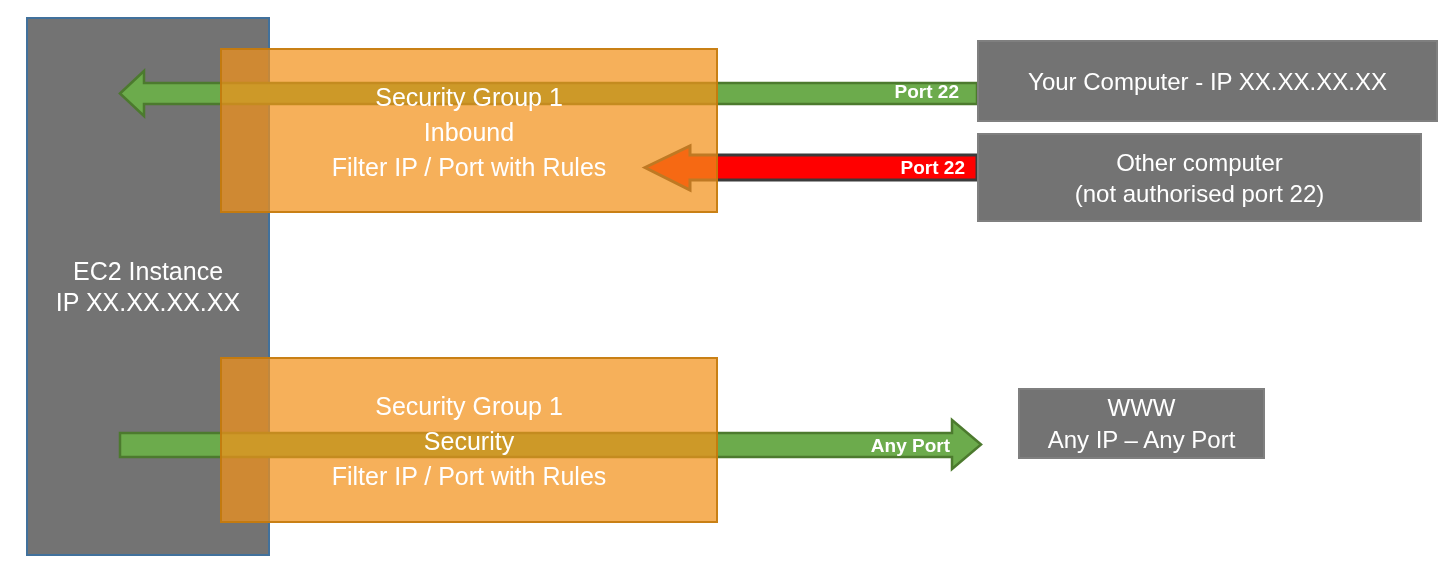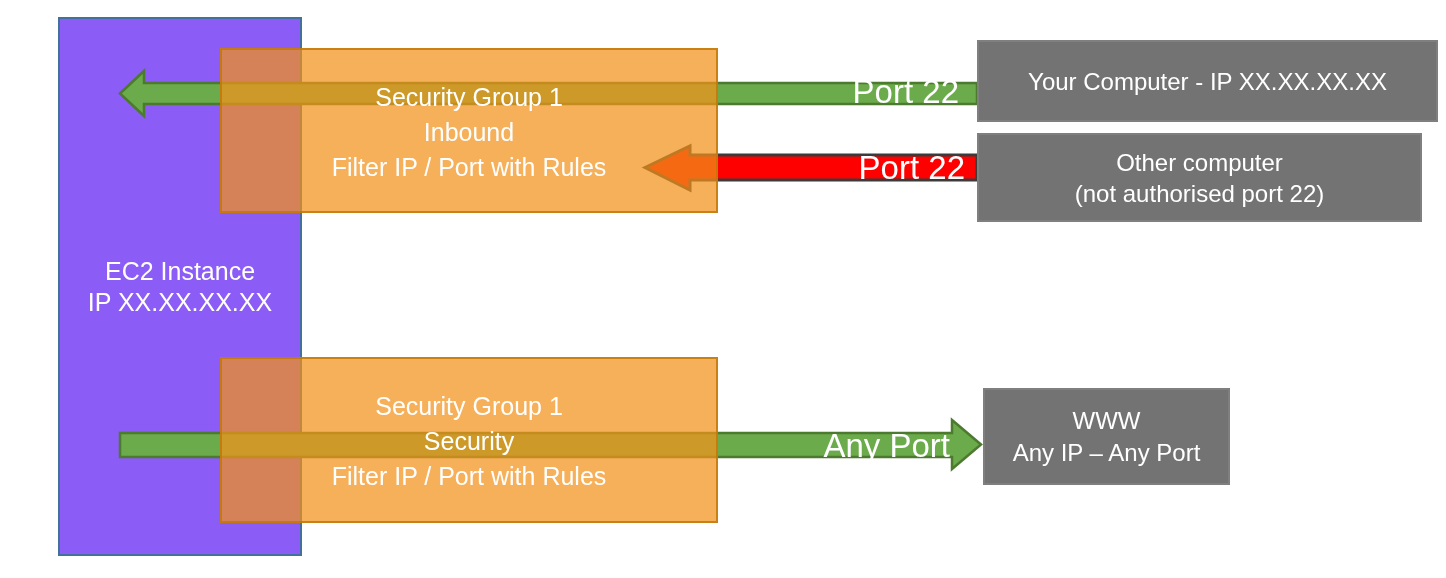--- a/index.html
+++ b/index.html
@@ -18,24 +18,24 @@
     flex-direction: column;
     align-items: center;
     justify-content: center;
     text-align: center;
     color: #ffffff;
     white-space: nowrap;
   }
   
   .ec2-box {
     left: 26px; top: 17px; width: 244px; height: 539px;
-    background: #8b5cf6;
+    background: #737373;
     border: 2px solid #41719C;
     z-index: 1;
-    font-size: 25px; line-height: 31px; margin-left: 32px;
+    font-size: 25px; line-height: 31px;
   }
   
   .sg-box {
     left: 220px; width: 498px; height: 165px;
     background: rgba(242,145,27,0.72);
     border: 2px solid rgba(193,120,9,0.85);
     z-index: 3;
     font-size: 25px; line-height: 35px;
     padding-top: 3px;
   }
@@ -43,36 +43,37 @@
   .sg-outbound { top: 357px; height: 166px; }
   
   .gray-box {
     background: #737373;
     border: 2px solid #7F7F7F;
     z-index: 3;
     font-size: 24px;
   }
   .your-computer  { left: 977px; top: 40px;  width: 461px; height: 82px; line-height: 29px; }
   .other-computer { left: 977px; top: 133px; width: 445px; height: 89px; line-height: 31px; }
-  .www-box        { left: 983px; top: 388px; width: 247px; height: 97px; line-height: 32px; }
+  .www-box        { left: 1018px; top: 388px; width: 247px; height: 71px; line-height: 32px; }
   
   .arrow-layer {
     position: absolute; left: 0; top: 0;
     width: 1446px; height: 578px;
     z-index: 2;
     pointer-events: none;
   }
   
   .arrow-label {
     position: absolute;
     color: #ffffff;
-    font-size: 33px;
+    font-size: 19px;
     line-height: 28px;
     z-index: 4;
     white-space: nowrap;
+    font-weight: bold;
   }
   .label-inbound-allowed { right: 487px; top: 78px; }
   .label-inbound-blocked { right: 481px; top: 154px; }
   .label-outbound        { right: 496px; top: 432px; }
 </style>
 </head>
 <body>
 
 <div class="canvas">
 

